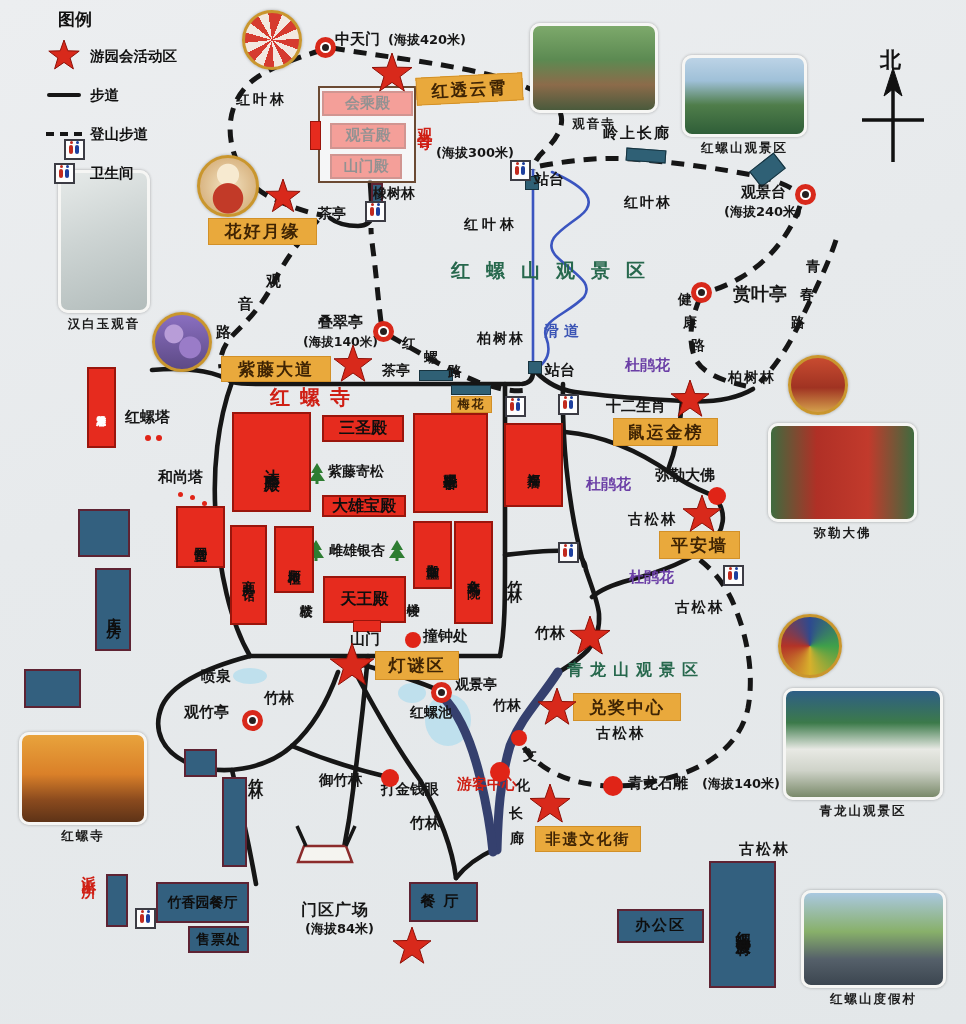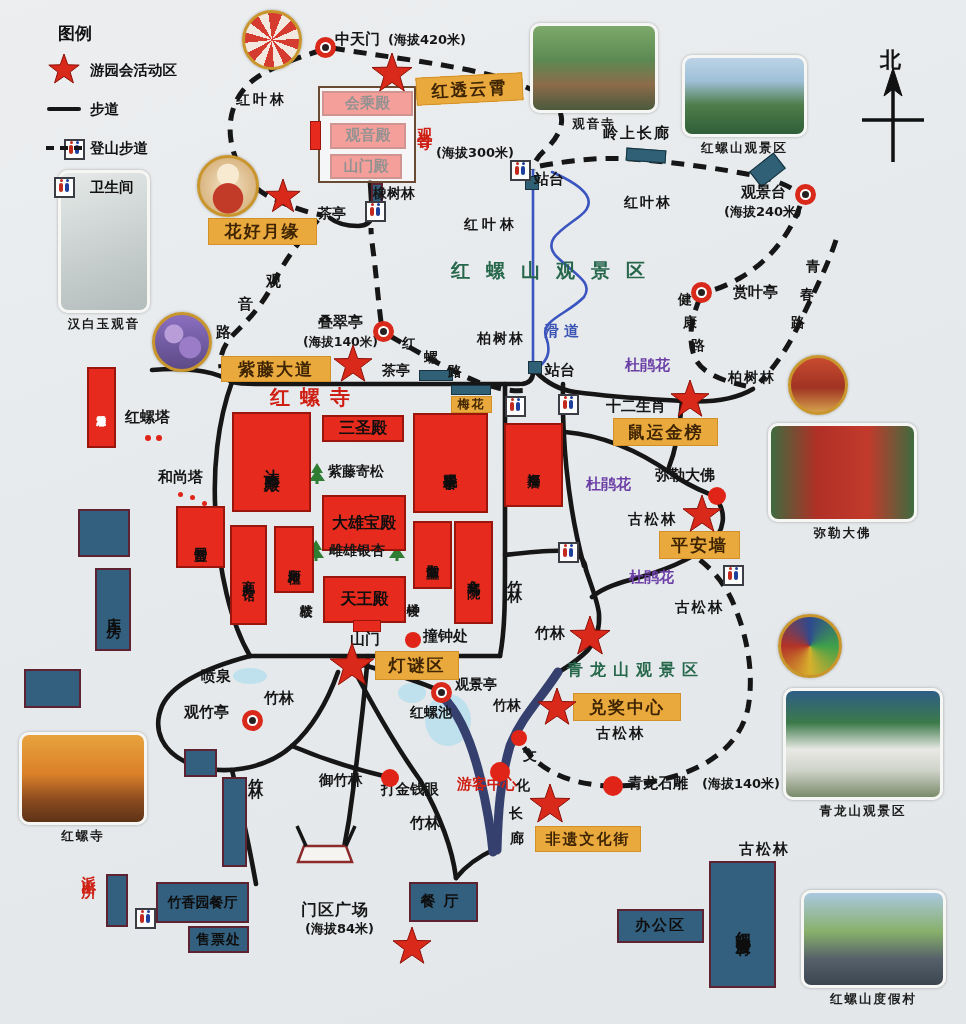--- a/index.html
+++ b/index.html
@@ -45,21 +45,21 @@
   .k-shrine{background:linear-gradient(180deg,#c84b30 0%,#a03322 55%,#d4a04c 100%);}
   .k-buddha{background:linear-gradient(90deg,#3f6b3f 0%,#b03026 32%,#c23a2c 68%,#3f6b3f 100%);}
   .k-windmill{background:conic-gradient(#2e4a8f,#3fa04a,#d8b02c,#b33327,#2e4a8f);}
   .k-dragon{background:linear-gradient(180deg,#2e5e86 0%,#3c7a4a 30%,#e8e9e4 55%,#cfd3c9 75%,#7a8a6a 100%);}
   .k-resort{background:linear-gradient(180deg,#aac8e0 0%,#88b06a 42%,#55606a 72%,#3c4650 100%);}
   #badge{position:absolute;left:775px;top:539px;width:66px;height:66px;border-radius:50%;z-index:6;
          border:3px solid #c9962e;background:radial-gradient(circle at 50% 42%,#e03325,#b31c12 78%);
          display:flex;align-items:center;justify-content:center;box-sizing:border-box;}
   #badge .motto{position:absolute;writing-mode:vertical-rl;color:#e8c16a;font-size:10px;font-weight:700;letter-spacing:1px;opacity:.9;}
   #badge .year{position:relative;color:#fff;font-weight:800;font-size:17px;text-shadow:0 1px 2px #7a0e06;}
-  #legend{position:absolute;left:44px;top:22px;z-index:10;font-family:Liberation Serif, serif;}
+  #legend{position:absolute;left:44px;top:8px;z-index:10;font-family:Liberation Serif, serif;}
   #legend .lg-title{font-size:17px;font-weight:800;color:#111;margin-left:14px;}
   .lg-row{display:flex;align-items:center;margin-top:11px;height:28px;}
   .lg-ic{width:40px;display:flex;align-items:center;justify-content:center;}
   .lg-label{font-size:14.5px;font-weight:700;color:#111;margin-left:6px;white-space:nowrap;}
   .lg-line{width:34px;height:4px;background:#161616;border-radius:2px;}
   .lg-dash{width:36px;border-top:4.5px dashed #161616;}
   #compass{position:absolute;left:852px;top:46px;z-index:10;text-align:center;}
   #compass .north{font-size:21px;font-weight:800;color:#111;margin-left:28px;}
 </style>
 </head>
@@ -179,21 +179,21 @@
     <div class="t" style="left: 373px; top: 186px;">橡树林</div>
     <div class="t" style="left: 318px; top: 206px;">茶亭</div>
     <div class="t" style="left: 436px; top: 146px; font-size: 13px;">(海拔300米)</div>
     <div class="t" style="left: 534px; top: 172px; font-size: 15px;">站台</div>
     <div class="t red v" style="left: 416px; top: 115px; font-size: 15px; letter-spacing: 4px;">观音寺</div>
     <div class="t" style="left: 603px; top: 126px; font-size: 15px; letter-spacing: 2px;">岭上长廊</div>
     <div class="t" style="left: 624px; top: 195px; letter-spacing: 2px;">红叶林</div>
     <div class="t" style="left: 464px; top: 217px; letter-spacing: 4px;">红叶林</div>
     <div class="t" style="left: 741px; top: 185px; font-size: 15px;">观景台</div>
     <div class="t" style="left: 724px; top: 205px; font-size: 13px;">(海拔240米)</div>
-    <div class="t" style="left: 733px; top: 285px; font-size: 15px;">赏叶亭</div>
+    <div class="t" style="left: 733px; top: 285px; font-size: 18px;">赏叶亭</div>
     <div class="t" style="left: 678px; top: 292px;">健</div>
     <div class="t" style="left: 683px; top: 315px;">康</div>
     <div class="t" style="left: 691px; top: 338px;">路</div>
     <div class="t" style="left: 806px; top: 259px;">青</div>
     <div class="t" style="left: 800px; top: 287px;">春</div>
     <div class="t" style="left: 791px; top: 315px;">路</div>
     <div class="t" style="left: 728px; top: 370px; letter-spacing: 2px;">柏树林</div>
     <div class="t" style="left: 318px; top: 315px; font-size: 15px;">叠翠亭</div>
     <div class="t" style="left: 303px; top: 335px; font-size: 12.5px;">(海拔140米)</div>
     <div class="t" style="left: 402px; top: 336px;">红</div>
@@ -268,21 +268,21 @@
     </div>
     <div class="bred" style="left: 232px; top: 412px; width: 79px; height: 100px;">
       <span class="v" style="font-size: 16px; letter-spacing: 4px;">达摩殿</span>
     </div>
     <div class="bred" style="left: 322px; top: 415px; width: 82px; height: 27px;">
       <span style="font-size: 16px;">三圣殿</span>
     </div>
     <div class="bred" style="left: 413px; top: 413px; width: 75px; height: 100px;">
       <span class="v" style="font-size: 14px;">千手观音殿</span>
     </div>
-    <div class="bred" style="left: 322px; top: 495px; width: 84px; height: 56px;">
+    <div class="bred" style="left: 322px; top: 495px; width: 84px; height: 22px;">
       <span style="font-size: 16px;">大雄宝殿</span>
     </div>
     <div class="bred" style="left: 274px; top: 526px; width: 40px; height: 67px;">
       <span class="v" style="font-size: 13px;">祖师殿</span>
     </div>
     <div class="bred" style="left: 413px; top: 521px; width: 39px; height: 68px;">
       <span class="v" style="font-size: 13px;">伽蓝殿</span>
     </div>
     <div class="bred" style="left: 454px; top: 521px; width: 39px; height: 103px;">
       <span class="v" style="font-size: 13px; letter-spacing: 2px;">文化书院</span>

